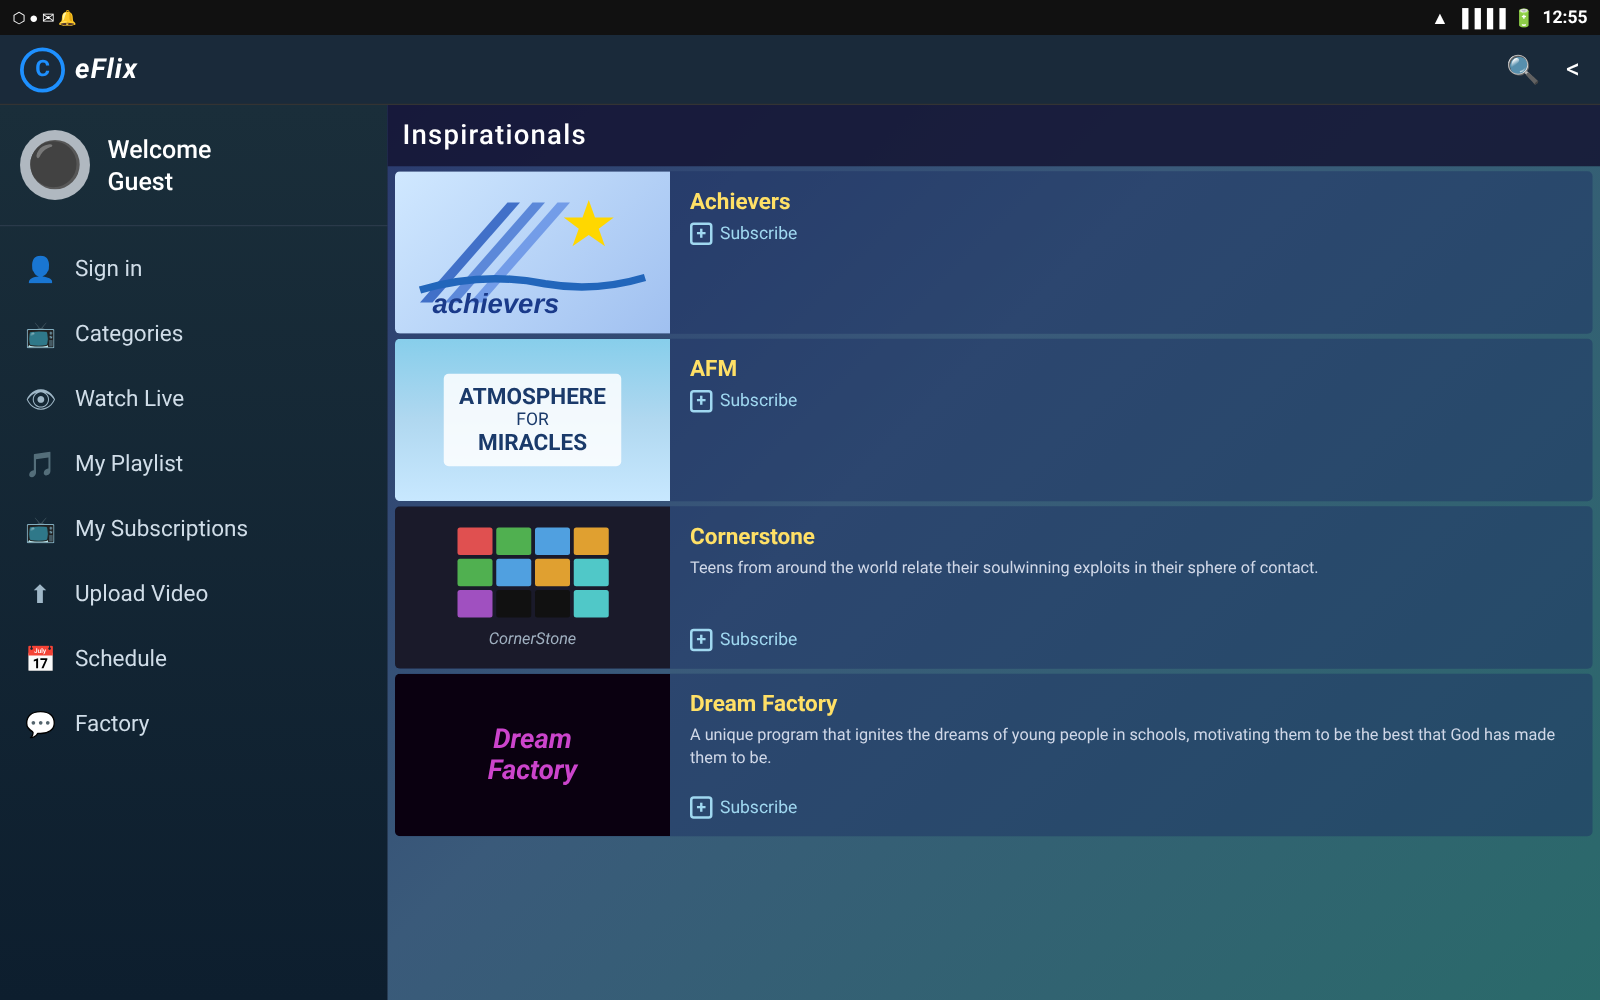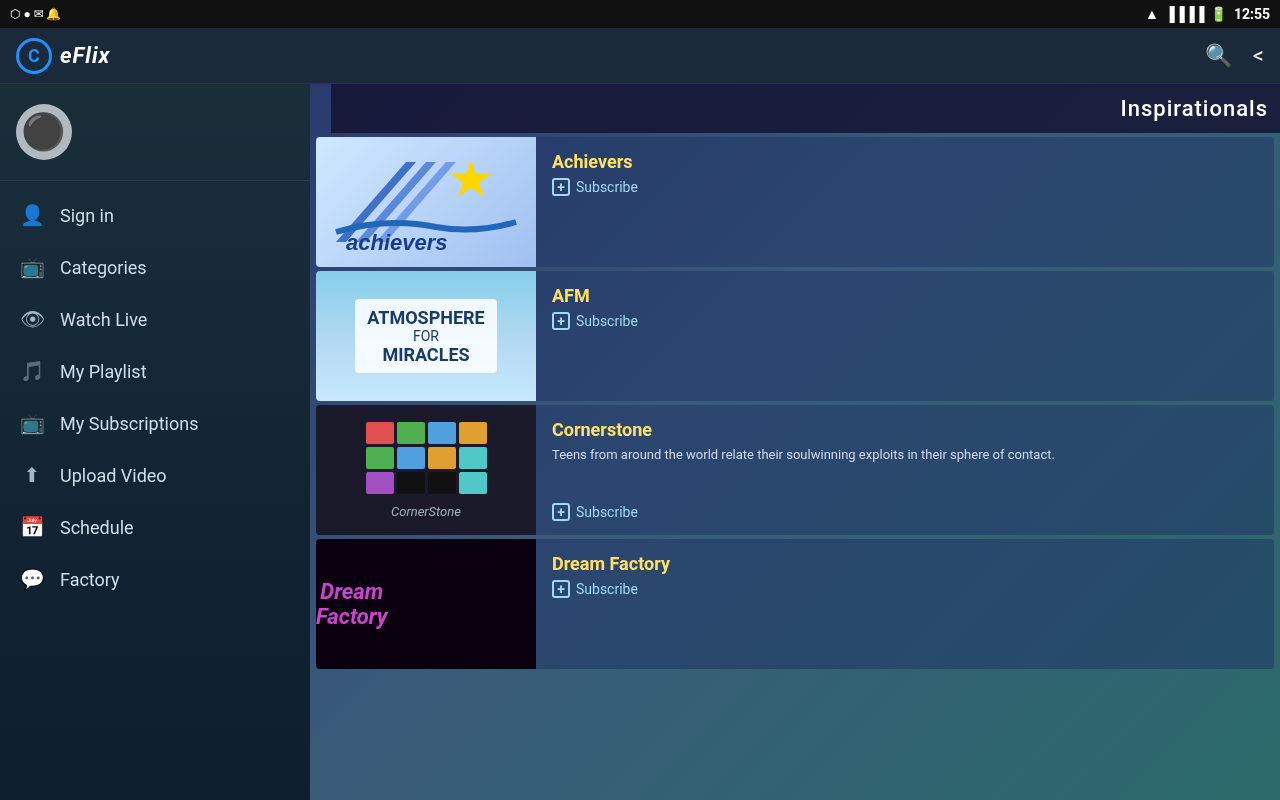--- a/index.html
+++ b/index.html
@@ -114,27 +114,26 @@
     .nav-icon { font-size: 20px; width: 24px; text-align: center; color: #a0b8c8; }
 
     
     .content-area {
       flex: 1;
       background: linear-gradient(135deg, #2a3a6e 0%, #3a5a7a 40%, #2a6a6a 100%);
       overflow-y: auto;
     }
     .content-header {
       background: rgba(20,20,50,0.85);
-      text-align: right;
+      text-align: left;
       padding: 12px;
       color: white;
       font-size: 22px;
       font-weight: 500;
       letter-spacing: 1px;
-      margin-left: 21px;
     }
 
     
     .program-card {
       display: flex;
       margin: 4px 6px;
       background: rgba(30,50,100,0.5);
       border-radius: 4px;
       overflow: hidden;
       min-height: 130px;
@@ -212,20 +211,21 @@
       align-items: center;
       justify-content: center;
       gap: 4px;
     }
     .thumb-dreamfactory {
       width: 100%;
       height: 100%;
       background: #0a0010;
       display: flex;
       align-items: center;
+      justify-content: center;
     }
 
     
     .cs-grid {
       display: grid;
       grid-template-columns: repeat(4, 28px);
       grid-template-rows: repeat(3, 22px);
       gap: 3px;
       margin-bottom: 6px;
     }
@@ -273,20 +273,24 @@
     <span class="app-bar-icon">&lt;</span>
   </div>
 </div>
 
 <div class="main-layout">
 
   <div class="sidebar">
     <div class="user-section">
       <div class="avatar">
         <span class="avatar-icon">⚫</span>
+      </div>
+      <div class="user-name">
+        <div>Welcome</div>
+        <div>Guest</div>
       </div>
     </div>
 
     <nav class="nav-items">
       <div class="nav-item">
         <span class="nav-icon">👤</span>
         <span>Sign in</span>
       </div>
       <div class="nav-item">
         <span class="nav-icon">📺</span>
@@ -400,20 +404,21 @@
     </div>
 
     <div class="program-card">
       <div class="program-thumbnail">
         <div class="thumb-dreamfactory">
           <div class="df-text">Dream<br>Factory</div>
         </div>
       </div>
       <div class="program-info">
         <div class="program-title">Dream Factory</div>
+        <div class="program-desc">A unique program that ignites the dreams of young people in schools, motivating them to be the best that God has made them to be.</div>
         <div class="subscribe-btn">
           <div class="subscribe-plus">+</div>
           <span>Subscribe</span>
         </div>
       </div>
     </div>
 
   </div>
 </div>
 

